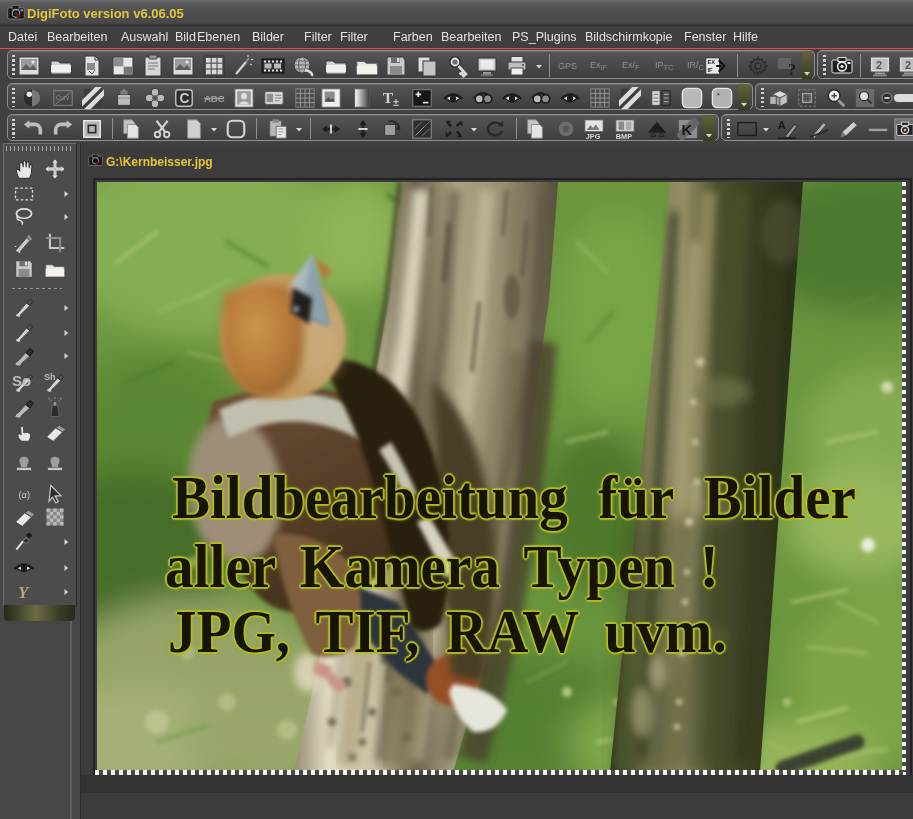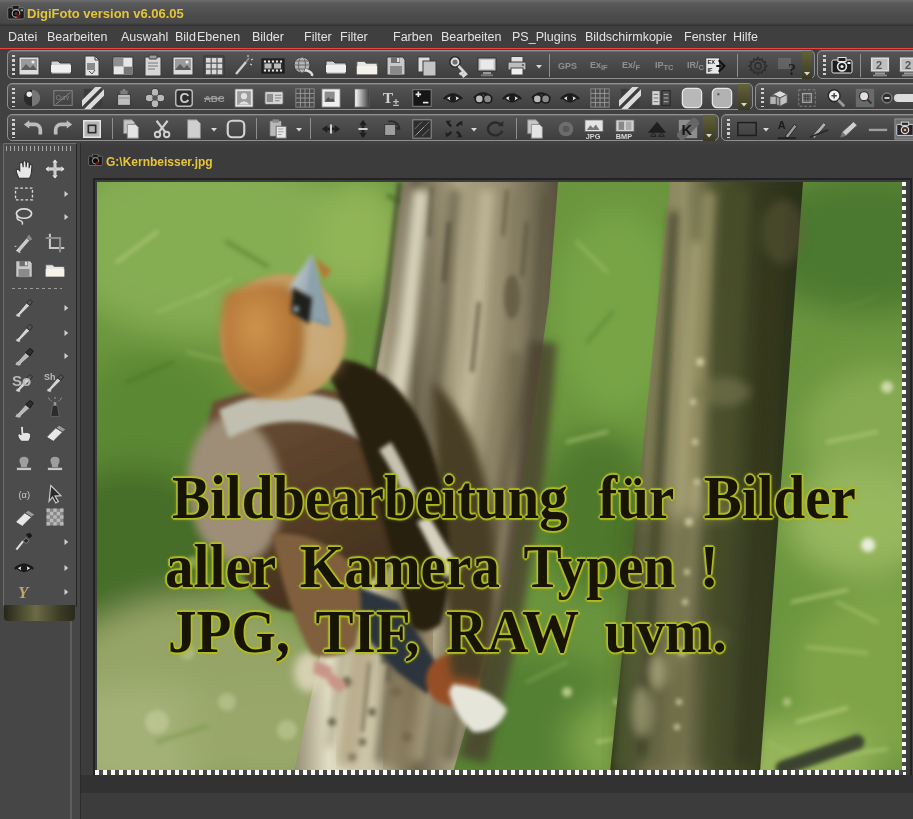--- a/index.html
+++ b/index.html
@@ -14,21 +14,21 @@
   #tb1{top:49px;height:33px}
   #tb2{top:82px;height:31px}
   #tb3{top:113px;height:31px}
   .panel{position:absolute;top:1px;bottom:3px;border:1px solid #909090;
     border-radius:5px;box-shadow:inset 0 1px 0 #6a6a6a;
     background:linear-gradient(#555555,#3e3e3e)}
   .grip{position:absolute;left:12px;top:6px;bottom:6px;width:3px;
     background:repeating-linear-gradient(180deg,#d0d0d0 0,#d0d0d0 2px,transparent 2px,transparent 4.5px)}
   .sep{position:absolute;top:5px;bottom:5px;width:1px;background:#8f8f8f}
   .ic{position:absolute;top:50%;transform:translateY(-50%)}
-  .txtic{position:absolute;top:50%;transform:translateY(-50%);color:#909090;font-size:9px;font-weight:bold}
+  .txtic{position:absolute;top:50%;transform:translateY(-50%);color:#909090;font-size:9px;font-weight:normal}
   #leftcol{left:0;top:143px;width:80px;height:676px;background:#464646;border-right:1px solid #2c2c2c}
   #lcgroove{left:70px;top:143px;width:2px;height:676px;background:#5e5e5e}
   #palette{left:3px;top:143px;width:72px;height:462px;background:#4c4c4c;
      border:1px solid #6e6e6e;border-right-color:#242424;border-bottom-color:#242424;border-radius:2px}
   #palgrip{left:6px;top:146px;width:65px;height:5px;
      background:repeating-linear-gradient(90deg,#a8a8a8 0,#a8a8a8 1.5px,transparent 1.5px,transparent 4px)}
   #palfoot{left:4px;top:605px;width:71px;height:16px;border-radius:0 0 4px 4px;
      background:linear-gradient(90deg,#27271a,#6b6b44 45%,#3a3a24 80%,#2a2a1c)}
   #imgwin{left:81px;top:148px;width:832px;height:671px;background:#3c3c3c}
   #iwtitle{left:106px;top:155px;height:18px;color:#e7c53a;font-weight:bold;font-size:12px}

